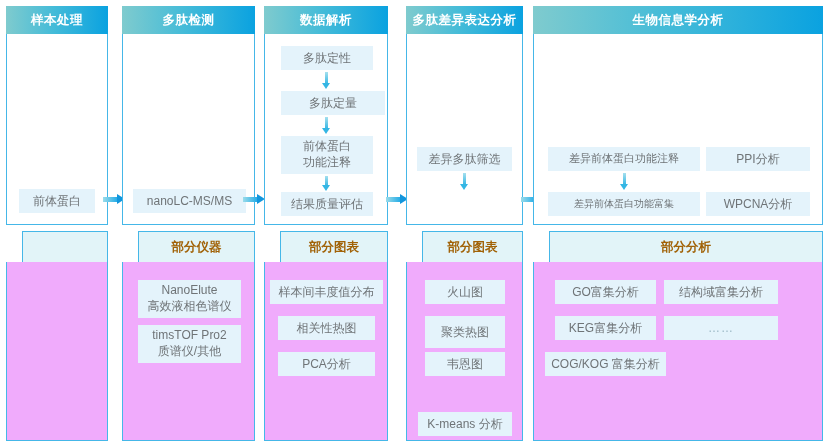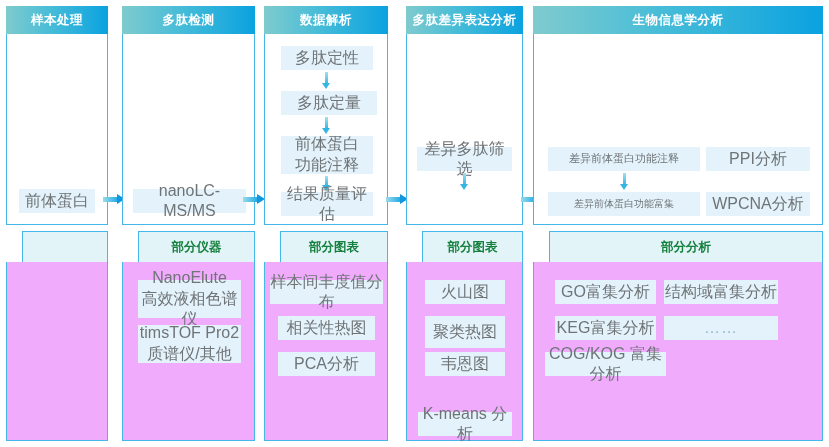--- a/index.html
+++ b/index.html
@@ -22,35 +22,35 @@
   }
   .body-top{
     position:absolute;left:0;right:0;top:28px;height:190px;
     border:1.4px solid #45b7e8;border-top:none;
     background:#ffffff;
   }
   .sub-hdr{
     position:absolute;left:16px;right:0;top:225px;height:31px;
     border:1.4px solid #45b7e8;
     background:#e2f4f8;
-    color:#15803d;font-size:12.5px;font-weight:bold;
+    color:#a16207;font-size:12.5px;font-weight:bold;
     display:flex;align-items:center;justify-content:center;text-align:center;
   }
   .body-bot{
     position:absolute;left:0;right:0;top:256px;bottom:0;
     border:1.4px solid #45b7e8;border-top:none;
     background:#f0abfc;
   }
 
   
   .box{
     position:absolute;
     background:#e4f3fb;
     color:#6f7477;
-    font-size:16px;
+    font-size:12px;
     display:flex;align-items:center;justify-content:center;
     text-align:center;line-height:1.25;
     box-sizing:border-box;
   }
   .box.two{line-height:1.3;}
 
   
   .arr-h{position:absolute;height:10px;}
   .arr-h .bar{
     position:absolute;left:0;top:3px;height:5px;right:7px;
@@ -111,21 +111,21 @@
   </div>
 
   <div class="col" style="left:264px;width:124px;">
     <div class="hdr">数据解析</div>
     <div class="body-top">
       <div class="box" style="left:16px;width:92px;top:12px;height:24px;">多肽定性</div>
       <div class="arr-v" style="left:57px;top:38px;height:17px;">
         <div class="bar"></div>
         <div class="head"></div>
       </div>
-      <div class="box" style="left:16px;width:96px;top:57px;height:24px;">多肽定量</div>
+      <div class="box" style="left:16px;width:104px;top:57px;height:24px;">多肽定量</div>
       <div class="arr-v" style="left:57px;top:83px;height:17px;">
         <div class="bar"></div>
         <div class="head"></div>
       </div>
       <div class="box two" style="left:16px;width:92px;top:102px;height:38px;white-space:pre-line;">前体蛋白
 功能注释</div>
       <div class="arr-v" style="left:57px;top:142px;height:15px;">
         <div class="bar"></div>
         <div class="head"></div>
       </div>

